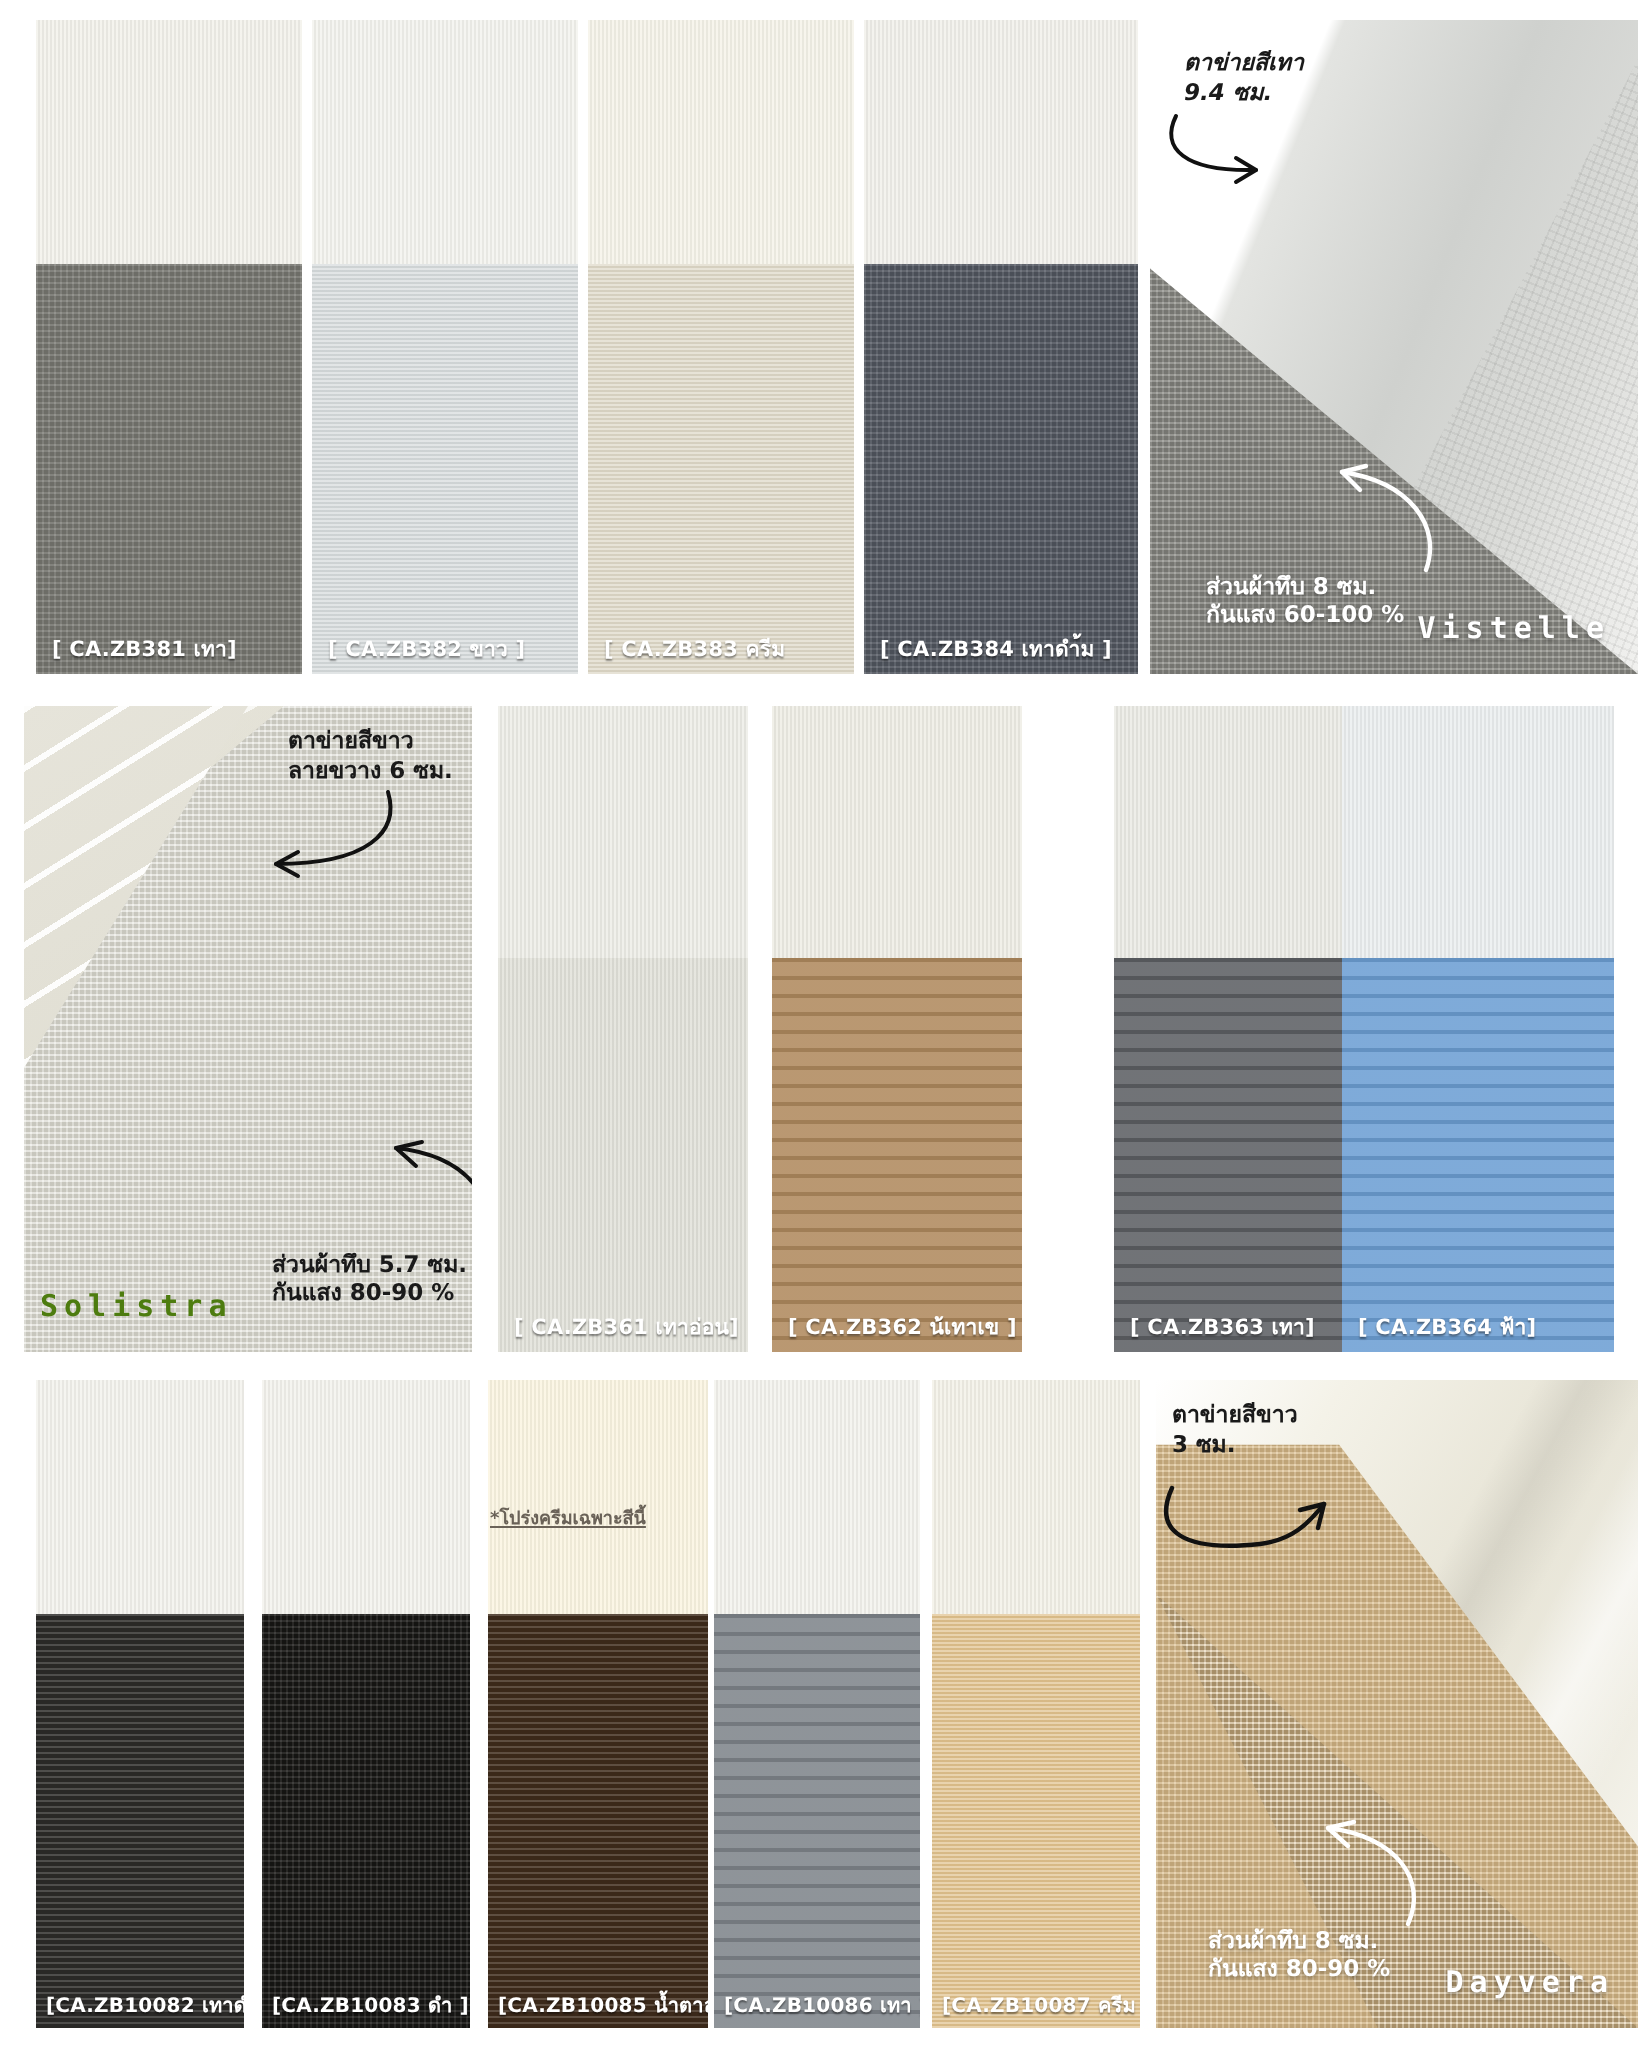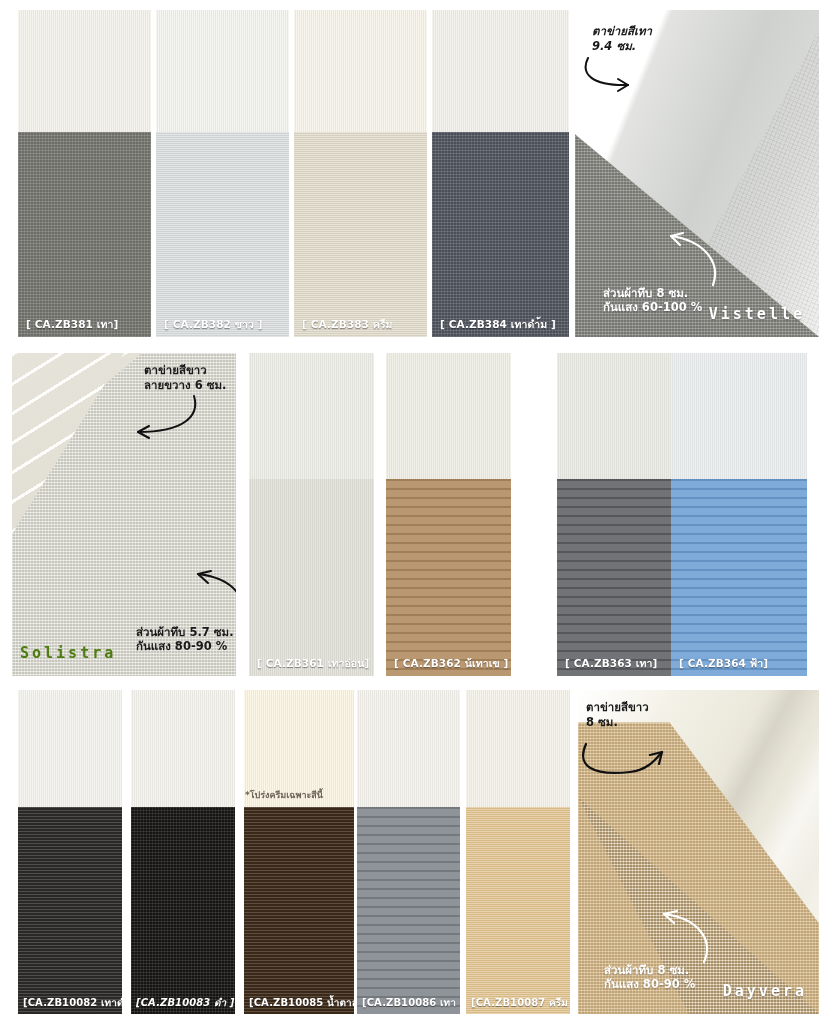--- a/index.html
+++ b/index.html
@@ -275,33 +275,33 @@
       <div class="caption" style="padding-left:5px;font-size:10px;">[CA.ZB10082 เทาดำ]</div>
     </div>
 
     <div class="swatch" style="left:131px;top:690px;width:104px;height:324px;">
       <div class="sheer" style="height:117px;background:#f4f3ee;">
         <div class="weave-v"></div>
       </div>
       <div class="solid" style="top:117px;background:#171614;">
         <div class="weave-dots"></div>
       </div>
-      <div class="caption" style="padding-left:5px;font-size:10px;font-style:italic;">[CA.ZB10083 ดำ ]</div>
+      <div class="caption" style="padding-left:5px;font-size:10px;">[CA.ZB10083 ดำ ]</div>
     </div>
 
     <div class="swatch" style="left:244px;top:690px;width:110px;height:324px;">
       <div class="sheer" style="height:117px;background:#fbf5e2;">
         <div class="weave-v"></div>
       </div>
       <div class="solid" style="top:117px;background:#3d2a1a;">
         <div class="weave-h"></div>
       </div>
       <div class="caption" style="padding-left:5px;font-size:10px;">[CA.ZB10085 น้ำตาล ]</div>
     </div>
-    <div class="note-tag" style="left:245px;top:788px;">*โปร่งครีมเฉพาะสีนี้</div>
+    <div class="note-tag" style="left:245px;top:752px;text-decoration:underline;">*โปร่งครีมเฉพาะสีนี้</div>
 
     <div class="swatch" style="left:357px;top:690px;width:103px;height:324px;">
       <div class="sheer" style="height:117px;background:#f4f3ee;">
         <div class="weave-v"></div>
       </div>
       <div class="solid" style="top:117px;background:#7f858b;">
         <div class="weave-band"></div>
       </div>
       <div class="caption" style="padding-left:5px;font-size:10px;">[CA.ZB10086 เทา ]</div>
     </div>
@@ -341,21 +341,21 @@
         <div>กันแสง 80-90 %</div>
       </div>
       <svg class="arrow" style="left:60px;bottom:48px;" width="80" height="58" viewBox="0 0 80 58">
         <path d="M66 54 C 76 32, 60 10, 26 6" fill="none" stroke="#ffffff" stroke-width="2.2" stroke-linecap="round"></path>
         <path d="M26 6 L 39 3 M26 6 L 36 15" fill="none" stroke="#ffffff" stroke-width="2.2" stroke-linecap="round"></path>
       </svg>
     </div>
 
     <div class="anno dk" style="left:586px;top:700px;">
       <div>ตาข่ายสีขาว</div>
-      <div>8 ซม.</div>
+      <div>3 ซม.</div>
     </div>
     <svg class="arrow" style="left:578px;top:728px;" width="105" height="50" viewBox="0 0 105 50">
       <path d="M8 16 C -2 38, 14 48, 52 44 C 68 42, 76 34, 84 24" fill="none" stroke="#111" stroke-width="2.2" stroke-linecap="round"></path>
       <path d="M84 24 L 72 27 M84 24 L 81 36" fill="none" stroke="#111" stroke-width="2.2" stroke-linecap="round"></path>
     </svg>
   </div>
 
 </div>
 
 </body></html>

